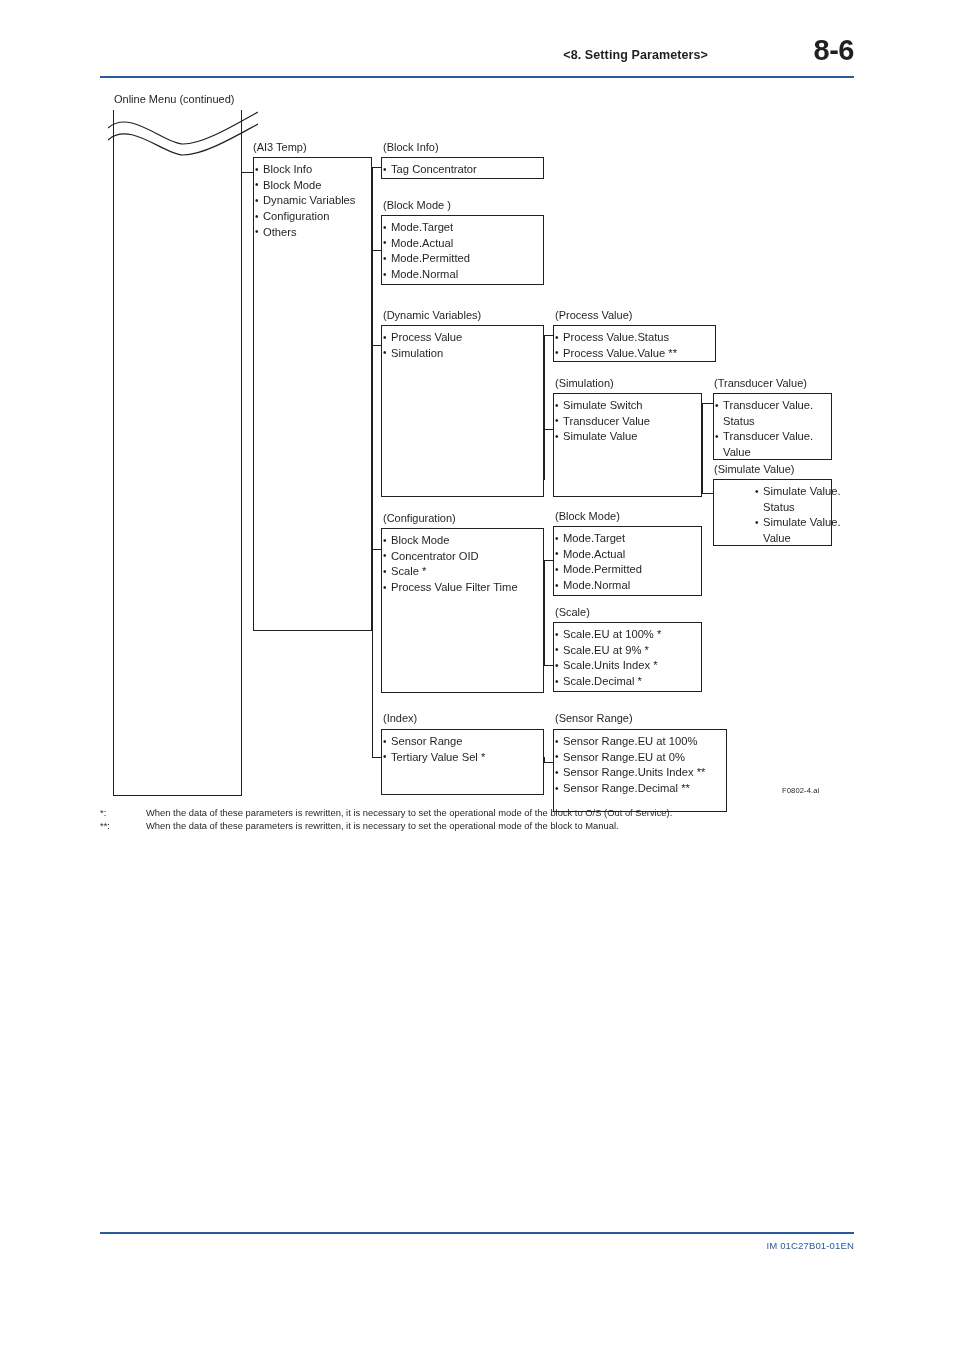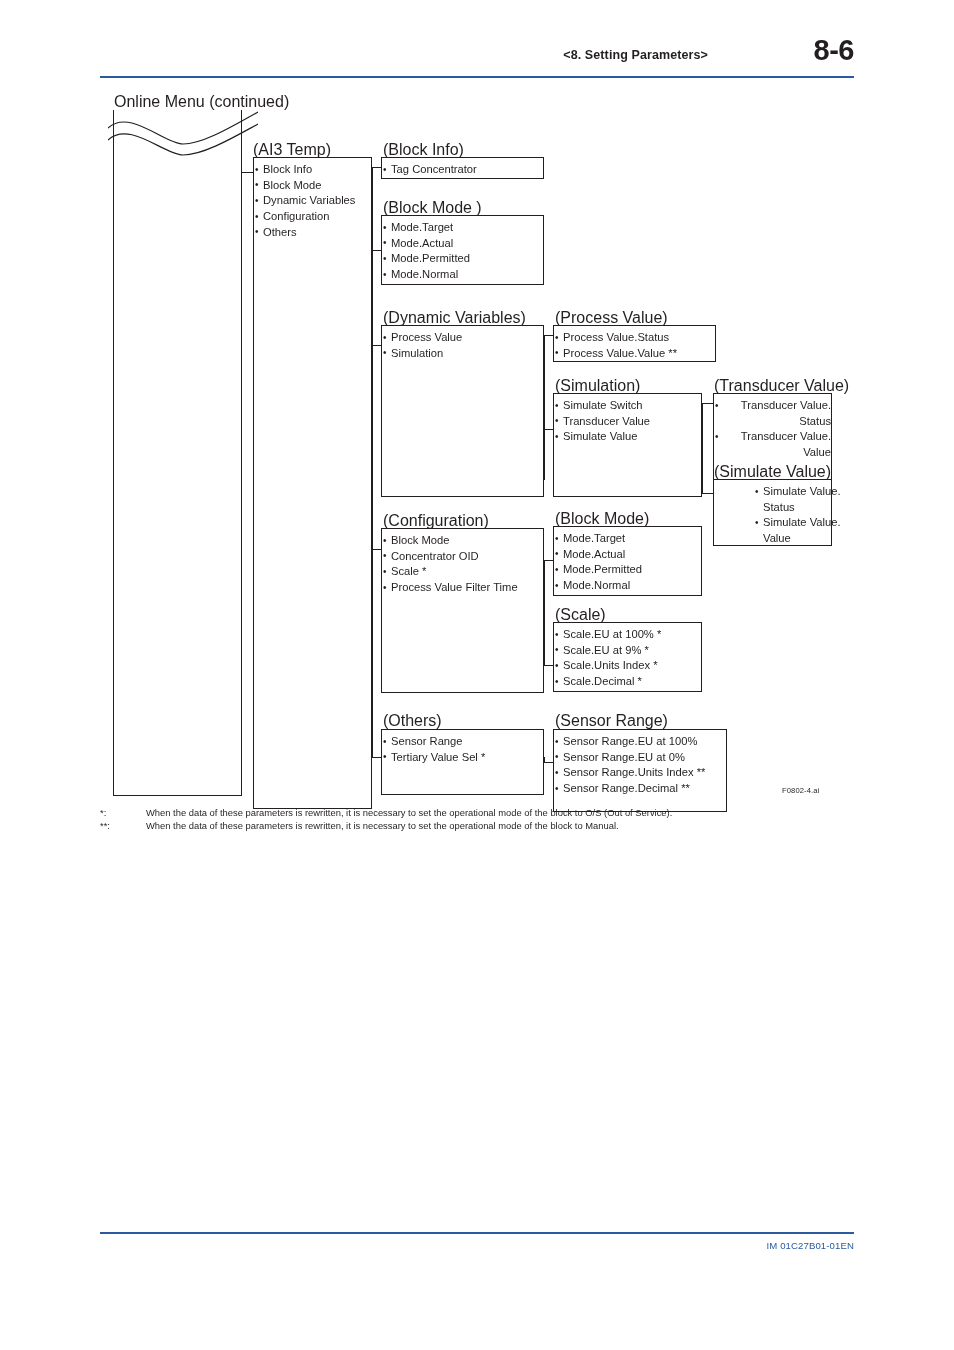--- a/index.html
+++ b/index.html
@@ -52,21 +52,21 @@
   }
 
   
   #diagram {
     position: absolute;
     left: 0; top: 0;
     width: 954px; height: 860px;
   }
   .caption {
     position: absolute;
-    font-size: 16px;
+    font-size: 11px;
     white-space: nowrap;
     color: #231f20;
     line-height: 1.15;
   }
   .box {
     position: absolute;
     border: 1.1px solid #231f20;
     box-sizing: border-box;
     background: #ffffff;
   }
@@ -173,21 +173,21 @@
     <path d="M0,30 C22,10 56,45 75,45 C96,45 128,26 150,14" fill="none" stroke="#231f20" stroke-width="1.2"></path>
   </svg>
 
   <div class="conn conn-v" style="left:113px; top:110px; height:686px;"></div>
   <div class="conn conn-v" style="left:241px; top:110px; height:686px;"></div>
   <div class="conn conn-h" style="left:113px; top:795px; width:129px;"></div>
 
   <div class="conn conn-h" style="left:241px; top:172px; width:12px;"></div>
 
   <div class="caption" style="left:253px; top:141px;">(AI3 Temp)</div>
-  <div class="box" style="left:253px; top:157px; width:119px; height:652px;">
+  <div class="box" style="left:253px; top:157px; width:119px; height:474px;">
     <ul>
       <li>Block Info</li>
       <li>Block Mode</li>
       <li>Dynamic Variables</li>
       <li>Configuration</li>
       <li>Others</li>
     </ul>
   </div>
 
   <div class="conn conn-v" style="left:372px; top:167px; height:590px;"></div>
@@ -238,21 +238,21 @@
       <li>Simulate Switch</li>
       <li>Transducer Value</li>
       <li>Simulate Value</li>
     </ul>
   </div>
 
   <div class="conn conn-v" style="left:702px; top:403px; height:90px;"></div>
 
   <div class="conn conn-h" style="left:702px; top:403px; width:12px;"></div>
   <div class="caption" style="left:714px; top:377px;">(Transducer Value)</div>
-  <div class="box" style="left:713px; top:393px; width:119px; height:87px;text-align:right;">
+  <div class="box" style="left:713px; top:393px; width:119px; height:67px;">
     <ul>
       <li>Transducer Value.</li>
       <li class="cont">Status</li>
       <li>Transducer Value.</li>
       <li class="cont">Value</li>
     </ul>
   </div>
 
   <div class="conn conn-h" style="left:702px; top:493px; width:12px;"></div>
   <div class="caption" style="left:714px; top:463px;">(Simulate Value)</div>
@@ -294,21 +294,21 @@
   <div class="box" style="left:553px; top:622px; width:149px; height:70px;">
     <ul>
       <li>Scale.EU at 100% *</li>
       <li>Scale.EU at 9% *</li>
       <li>Scale.Units Index *</li>
       <li>Scale.Decimal *</li>
     </ul>
   </div>
 
   <div class="conn conn-h" style="left:372px; top:757px; width:10px;"></div>
-  <div class="caption" style="left:383px; top:712px;">(Others)</div>
+  <div class="caption" style="left:383px; top:712px;">(Index)</div>
   <div class="box" style="left:381px; top:729px; width:163px; height:66px;">
     <ul>
       <li>Sensor Range</li>
       <li>Tertiary Value Sel *</li>
     </ul>
   </div>
 
   <div class="conn conn-v" style="left:544px; top:757px; height:6px;"></div>
   <div class="conn conn-h" style="left:544px; top:762px; width:10px;"></div>
 

